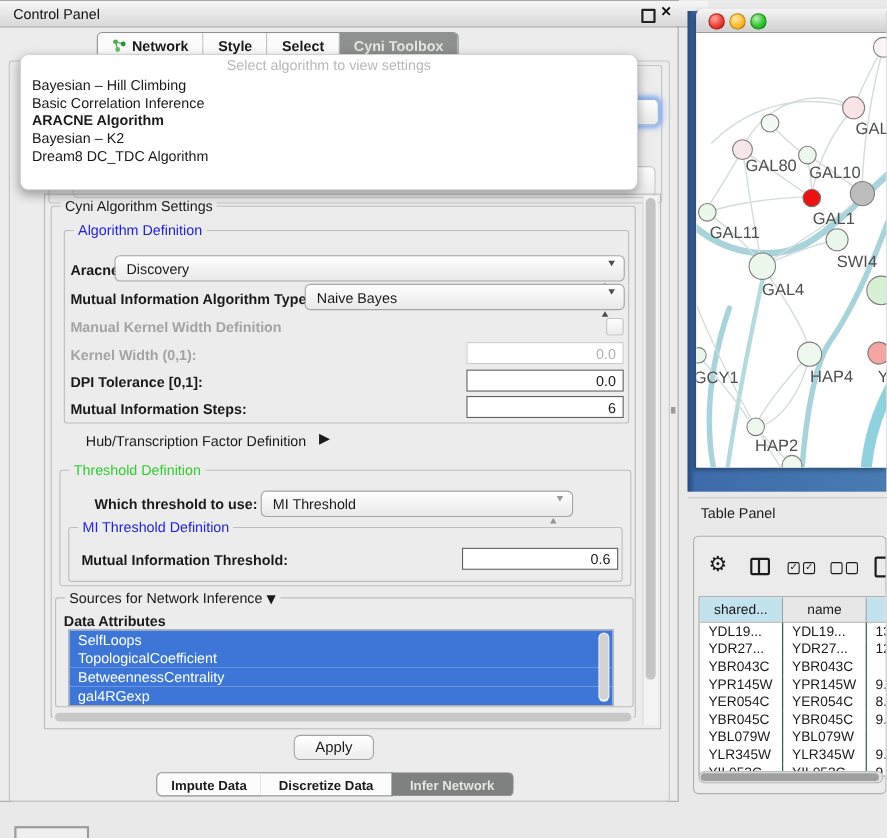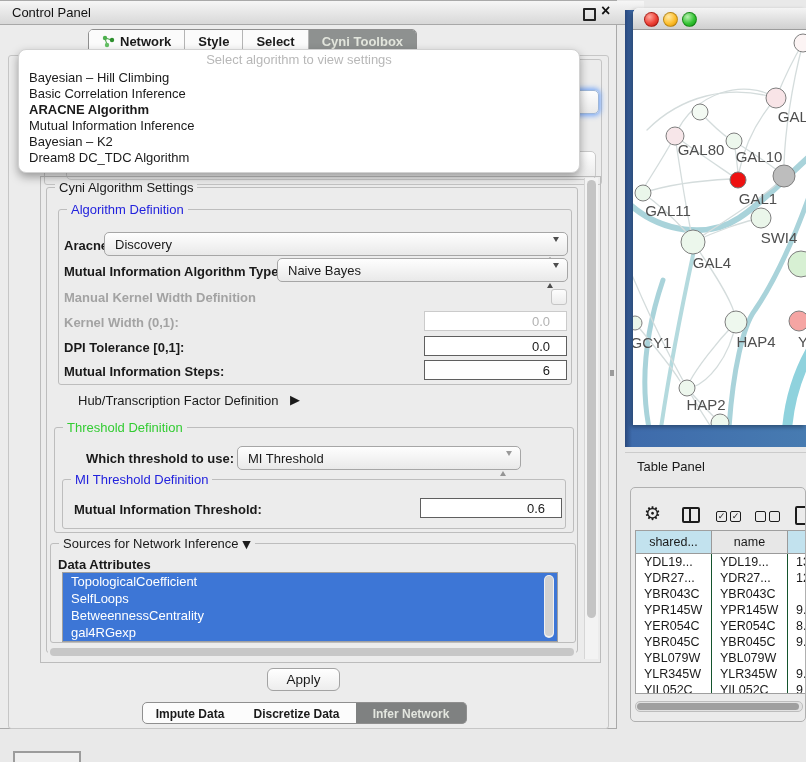--- a/index.html
+++ b/index.html
@@ -34,21 +34,21 @@
 
   .combo{background:linear-gradient(#fefefe,#e9e9e9);border:1px solid #a6a6a6;border-radius:5px;
     font-size:13px;line-height:23px;padding-left:10px;box-sizing:border-box;height:24px;}
   .stepper{position:absolute;right:8px;top:5px;}
   .arr-up{width:0;height:0;border-left:3.5px solid transparent;border-right:3.5px solid transparent;
     border-bottom:5px solid #4d4d4d;margin-bottom:2px;}
   .arr-dn{width:0;height:0;border-left:3.5px solid transparent;border-right:3.5px solid transparent;
     border-top:5px solid #4d4d4d;}
 
   .field{background:#fff;border:1px solid #5f5f5f;font-size:13px;text-align:right;
-    padding-right:16px;line-height:19px;height:20px;box-sizing:border-box;}
+    padding-right:6px;line-height:19px;height:20px;box-sizing:border-box;}
   .field.dis{border-color:#cbcbcb;color:#b2b2b2;}
 
   .checkbox{width:14px;height:14px;border:1px solid #c5c5c5;border-radius:3px;
     background:linear-gradient(#fdfdfd,#ececec);}
 
   .popup-item{height:16px;line-height:16px;padding-left:10px;font-size:13px;white-space:nowrap;}
   .popup-item.selected{font-weight:bold;}
 
   .attr-item{height:17px;line-height:17px;padding-left:8px;font-size:13px;color:#fff;
     background:#3d76d6;white-space:nowrap;}
@@ -80,21 +80,21 @@
   #table-window{left:630px;top:487px;width:176px;height:235px;background:#ebebeb;
     border:1px solid #b0b0b0;border-radius:5px;box-sizing:border-box;overflow:hidden;}
   .ticon{color:#1c1c1c;}
   #icon-gear{left:13px;top:16px;font-family:"DejaVu Sans",sans-serif;font-size:19px;line-height:19px;}
   #icon-columns{left:51px;top:19px;width:14px;height:12px;border:2px solid #1c1c1c;border-radius:2px;}
   #icon-columns .mid{position:absolute;left:5px;top:0;width:2px;height:12px;background:#1c1c1c;}
   .cb-sm{display:inline-block;width:9px;height:9px;border:1.5px solid #1c1c1c;border-radius:2px;
     margin-right:3px;font-family:"DejaVu Sans",sans-serif;font-size:9px;line-height:9px;text-align:center;vertical-align:top;}
   #icon-checked{left:85px;top:23px;} #icon-unchecked{left:124px;top:23px;}
   #icon-page{left:164px;top:18px;width:12px;height:15px;border:2px solid #1c1c1c;border-radius:2px;}
-  #tbl-grid{left:4px;top:42px;width:172px;height:164px;background:#fff;border:1px solid #9f9f9f;
+  #tbl-grid{left:4px;top:54px;width:172px;height:164px;background:#fff;border:1px solid #9f9f9f;
     box-sizing:border-box;overflow:hidden;}
   #tbl-head{display:flex;height:22px;border-bottom:1px solid #9a9a9a;}
   .th{height:22px;line-height:22px;font-size:12.5px;text-align:center;background:#e7e7e7;
     border-right:1px solid #9a9a9a;box-sizing:border-box;overflow:hidden;flex:none;}
   .th.th-sel{background:#c2e2ee;}
   .trow{display:flex;height:16px;}
   .td{height:16px;line-height:16px;font-size:12.5px;padding-left:8px;box-sizing:border-box;
     border-right:1px solid #14532d;overflow:hidden;white-space:nowrap;flex:none;}
   #tbl-hscroll{left:4px;top:213px;width:168px;height:11px;background:#e2e2e2;border:1px solid #bdbdbd;
     border-radius:5px;box-sizing:border-box;}
@@ -151,21 +151,20 @@
   <div class="abs combo" style="left:66px;top:150px;width:530px;height:29px;color:#b5b5b5;line-height:27px;border-color:#c9c9c9;">
     <span>gal4filtered.sif default node</span>
   </div>
 
   <div class="abs" style="left:18px;top:48px;width:560px;height:122px;background:#fff;border:1px solid #d2d2d2;border-radius:8px;box-shadow:0 4px 10px rgba(0,0,0,.35);z-index:30;">
     <div style="height:20px;line-height:20px;text-align:center;font-size:13px;color:#b8b8b8;">Select algorithm to view settings</div>
     <div id="popup-items">
         <div class="popup-item">Bayesian – Hill Climbing</div>
         <div class="popup-item">Basic Correlation Inference</div>
         <div class="popup-item selected">ARACNE Algorithm</div>
-        <div class="popup-item">Mutual Information Inference</div>
         <div class="popup-item">Bayesian – K2</div>
         <div class="popup-item">Dream8 DC_TDC Algorithm</div>
       </div>
   </div>
 
   <div class="abs" style="left:40px;top:175px;width:559px;height:485px;border:1px solid #bcbcbc;"></div>
   <div class="abs" id="set-vscroll">
       <div class="abs" id="set-vthumb"></div>
     </div>
 
@@ -211,22 +210,22 @@
   </div>
   <span class="abs lbl" style="left:74px;top:501px;">Mutual Information Threshold:</span>
   <div class="abs field" style="left:420px;top:497px;width:142px;">0.6</div>
 
   <div class="abs group" style="left:50px;top:542px;width:526px;height:100px;">
     <span class="gtitle"><span>Sources for Network Inference</span> <span style="font-family:'DejaVu Sans',sans-serif;font-size:11px;">▼</span></span>
   </div>
   <span class="abs lbl" style="left:58px;top:556px;">Data Attributes</span>
   <div class="abs" style="left:62px;top:571px;width:494px;height:68px;background:#fff;border:1px solid #a0a0a0;overflow:hidden;">
     <div id="attr-list">
+        <div class="attr-item" style="background: rgb(61, 118, 214);">SelfLoops</div>
         <div class="attr-item" style="background: rgb(61, 118, 214);">TopologicalCoefficient</div>
-        <div class="attr-item" style="background: rgb(61, 118, 214);">SelfLoops</div>
         <div class="attr-item" style="background: rgb(61, 118, 214);">BetweennessCentrality</div>
         <div class="attr-item" style="background: rgb(61, 118, 214);">gal4RGexp</div>
       </div>
     <div class="abs" id="list-vscroll">
         <div class="abs" id="list-vthumb"></div>
       </div>
   </div>
   <div class="abs" id="set-hscroll">
       <div class="abs" id="set-hthumb"></div>
     </div>

